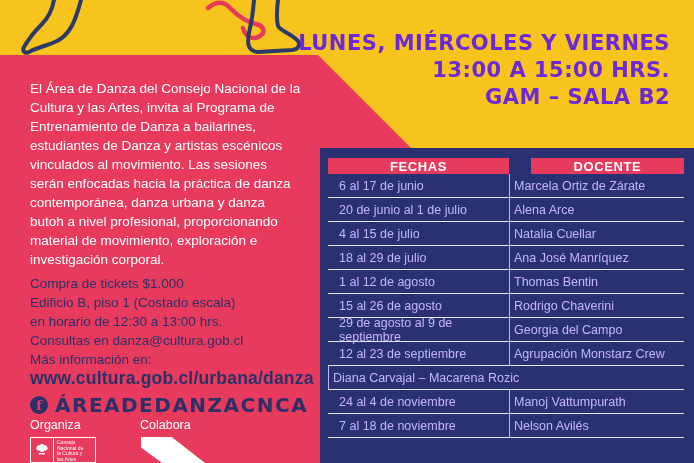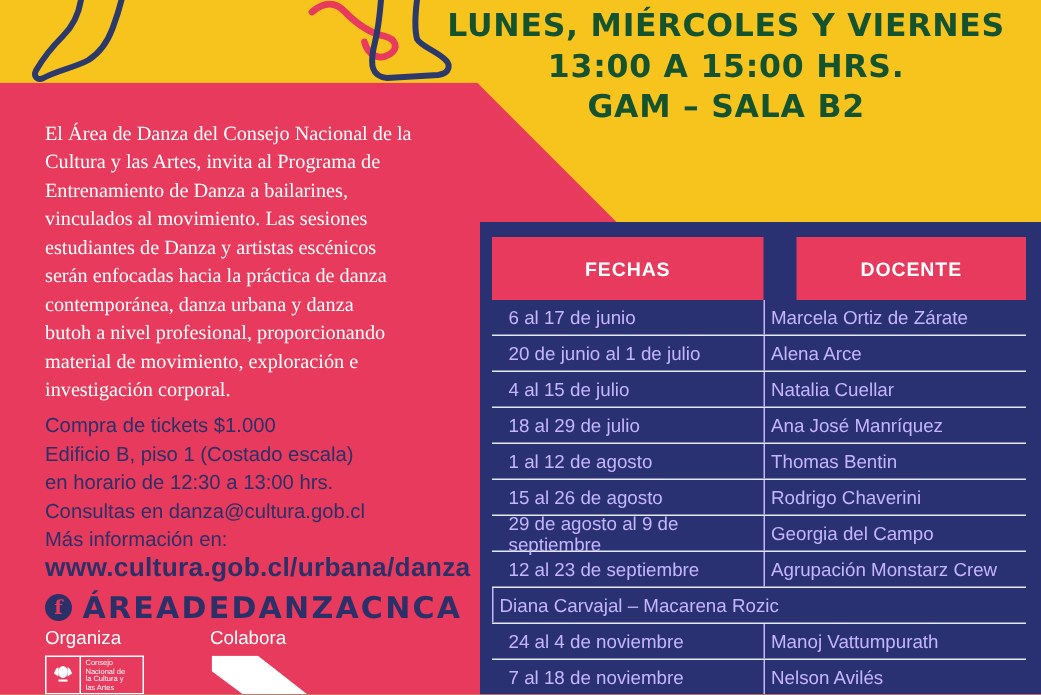--- a/index.html
+++ b/index.html
@@ -13,47 +13,47 @@
   .legs-left { position:absolute; left:14px; top:0; }
   .legs-right { position:absolute; left:202px; top:0; }
   
   .pink-panel {
     position:absolute; left:0; top:55px; width:413px; height:408px;
     background:#E73A5C;
     clip-path:polygon(0 0, 318px 0, 100% 95px, 100% 100%, 0 100%);
   }
   
   .banner {
-    position:absolute; top:4px; right:24px; text-align:center;
-    color:#14532d; font-weight:bold; font-size:21px; line-height:27px;
+    position:absolute; top:30px; right:24px; text-align:right;
+    color:#6d28d9; font-weight:bold; font-size:21px; line-height:27px;
     letter-spacing:0.5px; font-family:"DejaVu Sans", sans-serif;
   }
   
   .table-panel {
     position:absolute; left:320px; top:148px; width:374px; height:315px;
     background:#2A3173; overflow:hidden;
   }
   .sched-table { position:absolute; left:8px; top:10px; width:356px; }
-  .thead { display:flex; height:42px; margin-bottom:0;gap:20px; }
+  .thead { display:flex; height:16px; margin-bottom:0;gap:20px; }
   .th {
     background:#E73A5C; color:#fff; font-weight:bold; font-size:13px;
     display:flex; align-items:center; justify-content:center; letter-spacing:0.6px;
   }
   .th-fechas { width:181px; margin-right:2px; }
   .th-docente { flex:1; }
   .tr {
     display:flex; height:24px; border-bottom:1px solid #E4E7F4;
     color:#c4b5fd; font-size:12.5px;
   }
   .td-fechas { width:181px; padding-left:11px; display:flex; align-items:center; }
   .td-docente { flex:1; padding-left:4px; border-left:1px solid #c4b5fd; display:flex; align-items:center; }
   
   .intro {
     position:absolute; left:30px; top:79px; width:290px;
-    color:#fff; font-size:13.5px; line-height:19px;font-family:Liberation Serif, serif;
+    color:#fff; font-size:13.5px; line-height:19px;
   }
   .info {
     position:absolute; left:30px; top:274px; width:290px;
     color:#2B3168; font-size:13.5px; line-height:19px;
   }
   .url {
     position:absolute; left:30px; top:368px;
     color:#2B3168; font-size:17.5px; font-weight:bold; letter-spacing:0.2px;
   }
   .fb-row { position:absolute; left:30px; top:393px; display:flex; align-items:center; gap:7px; }
@@ -103,22 +103,22 @@
   <div class="banner">
     <div>LUNES, MIÉRCOLES Y VIERNES</div>
     <div>13:00 A 15:00 HRS.</div>
     <div>GAM – SALA B2</div>
   </div>
 
   <div class="intro">
     <div>El Área de Danza del Consejo Nacional de la</div>
     <div>Cultura y las Artes, invita al Programa de</div>
     <div>Entrenamiento de Danza a bailarines,</div>
+    <div>estudiantes de Danza y artistas escénicos</div>
     <div>vinculados al movimiento. Las sesiones</div>
-    <div>estudiantes de Danza y artistas escénicos</div>
     <div>serán enfocadas hacia la práctica de danza</div>
     <div>contemporánea, danza urbana y danza</div>
     <div>butoh a nivel profesional, proporcionando</div>
     <div>material de movimiento, exploración e</div>
     <div>investigación corporal.</div>
   </div>
 
   <div class="info">
     <div>Compra de tickets $1.000</div>
     <div>Edificio B, piso 1 (Costado escala)</div>

